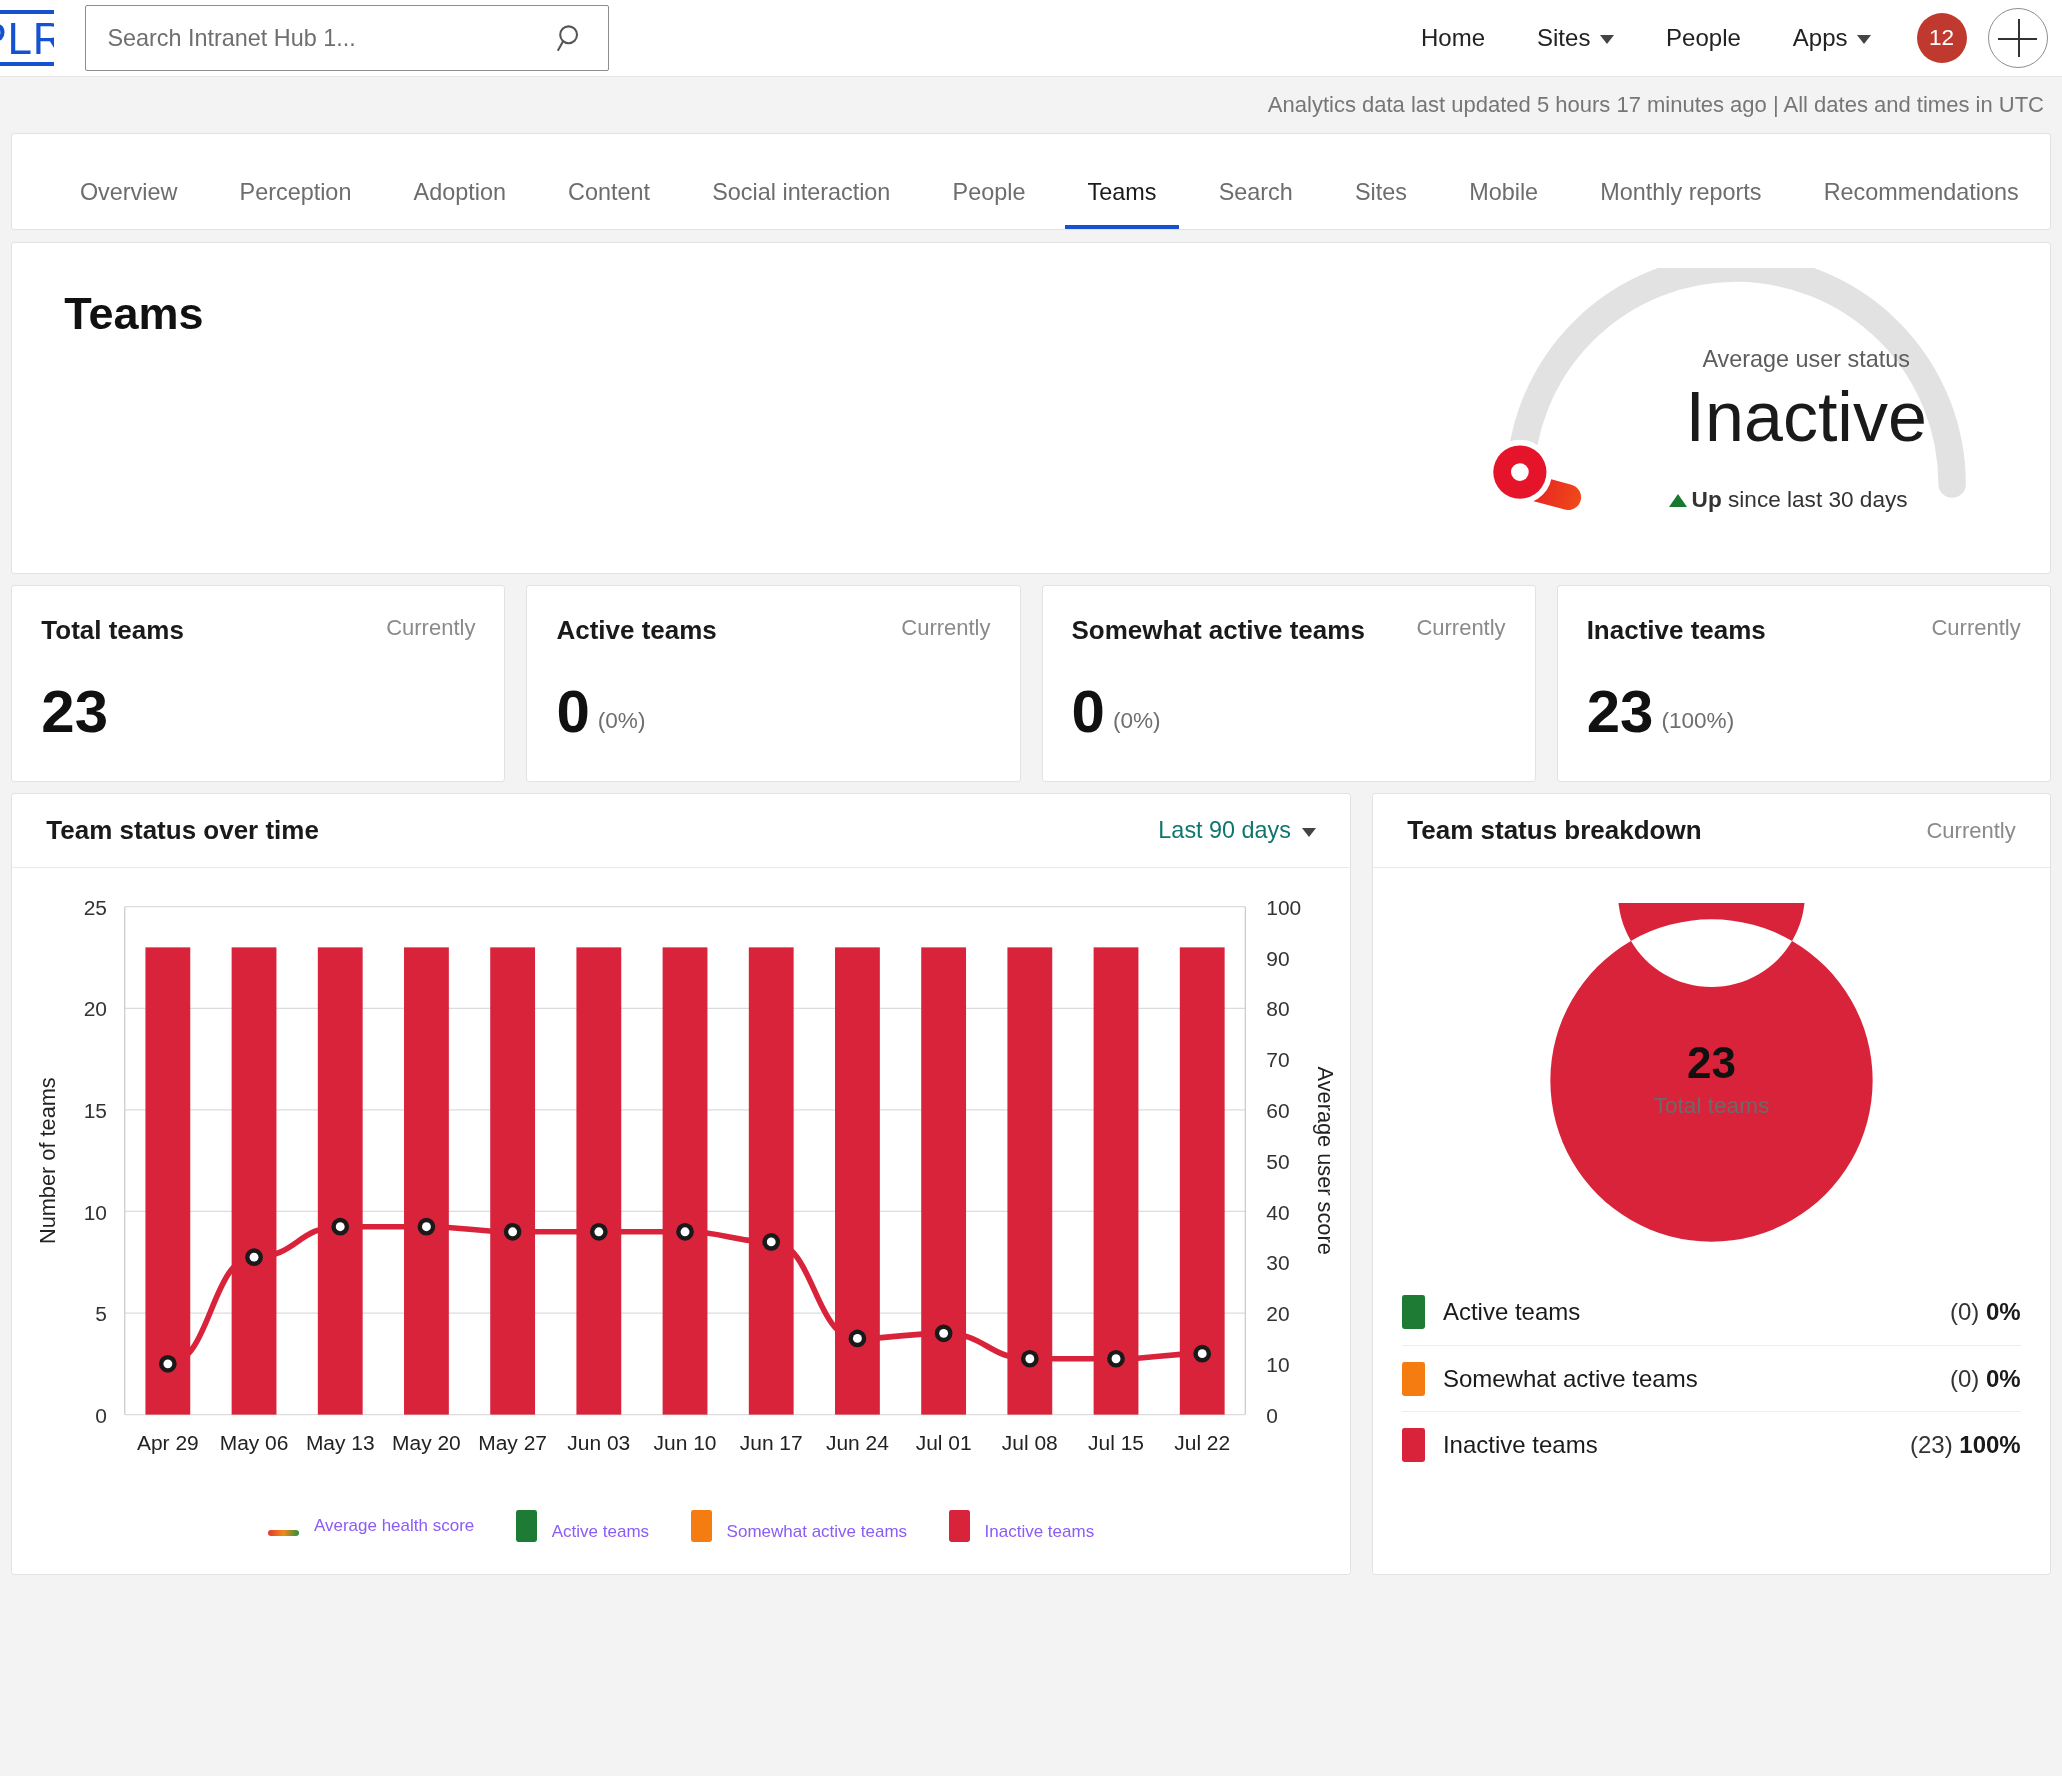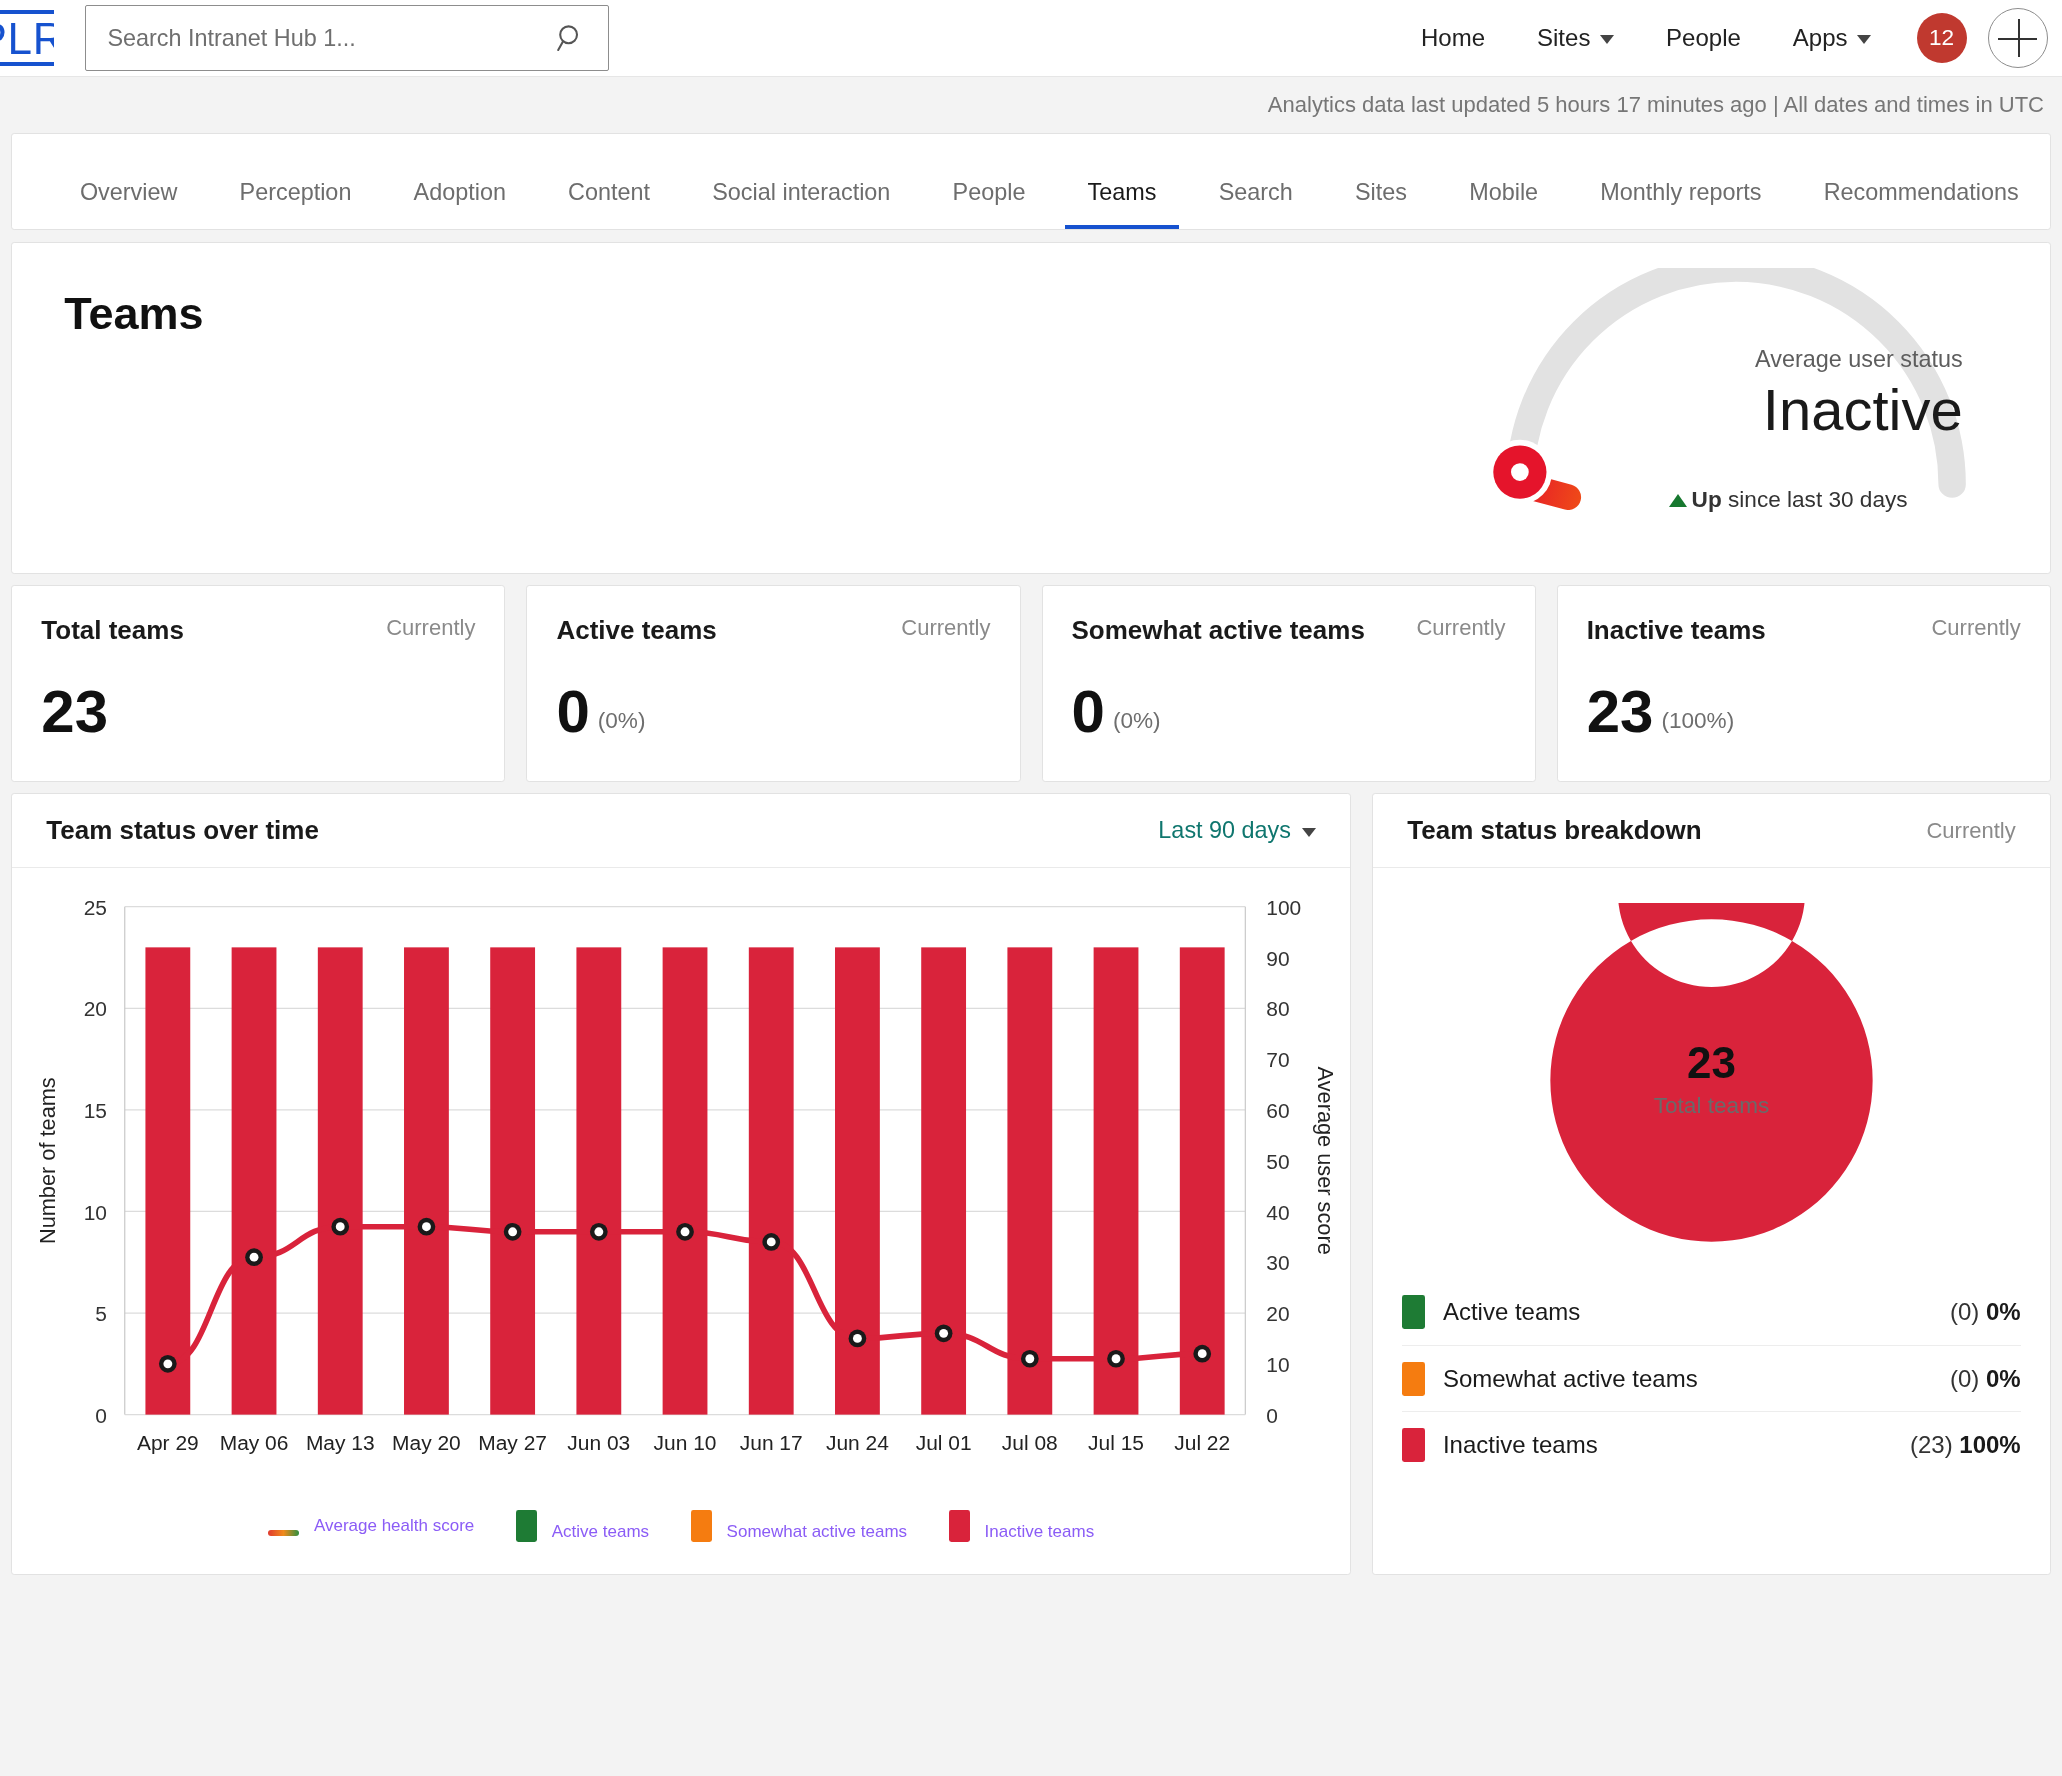--- a/index.html
+++ b/index.html
@@ -179,28 +179,28 @@
   .gauge-block {
     position: absolute;
     right: 64px;
     top: 16px;
     width: 500px;
     height: 306px;
   }
   .gauge-svg { position: absolute; left: 0; top: 9.7px; }
   .gauge-text {
     position: absolute;
-    left: 130px;
+    left: 147px;
     top: 87px;
     width: 347px;
-    text-align: right;
+    text-align: center;
   }
   .gauge-label { font-size: 23.4px; color: #5d5d5d; }
   .gauge-value {
-    font-size: 58px;
+    font-size: 70px;
     font-weight: 400;
     color: #1a1a1a;
     line-height: 1.25;
     margin-top: 1.6px;
   }
   .gauge-trend {
     position: absolute;
     left: 129px;
     top: 228px;
     width: 347px;

